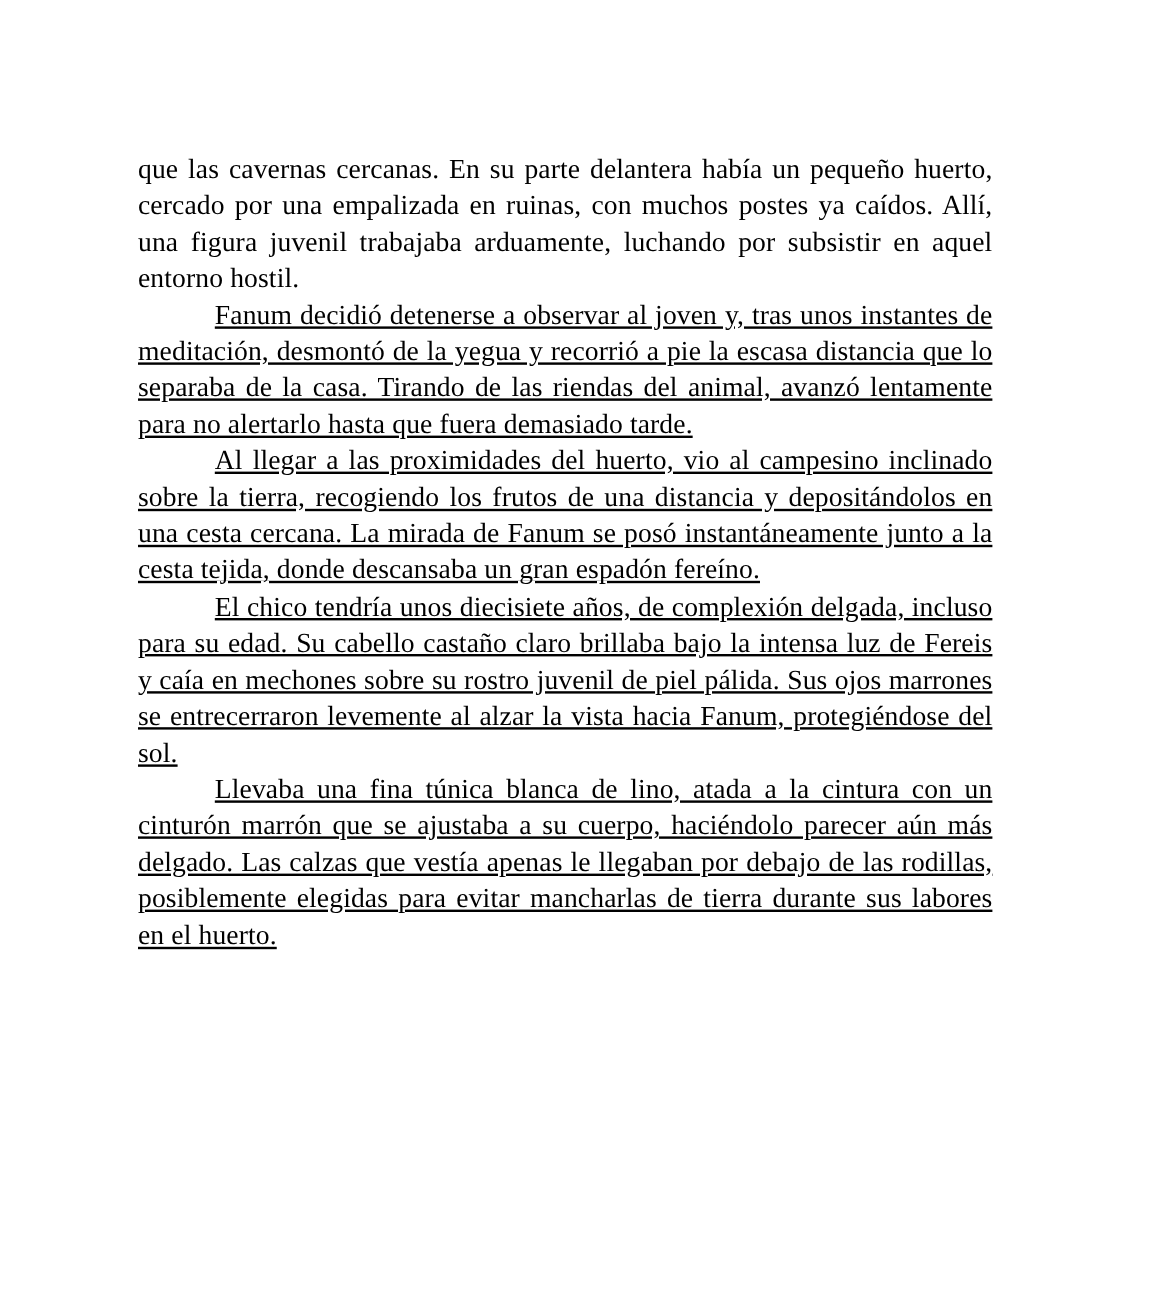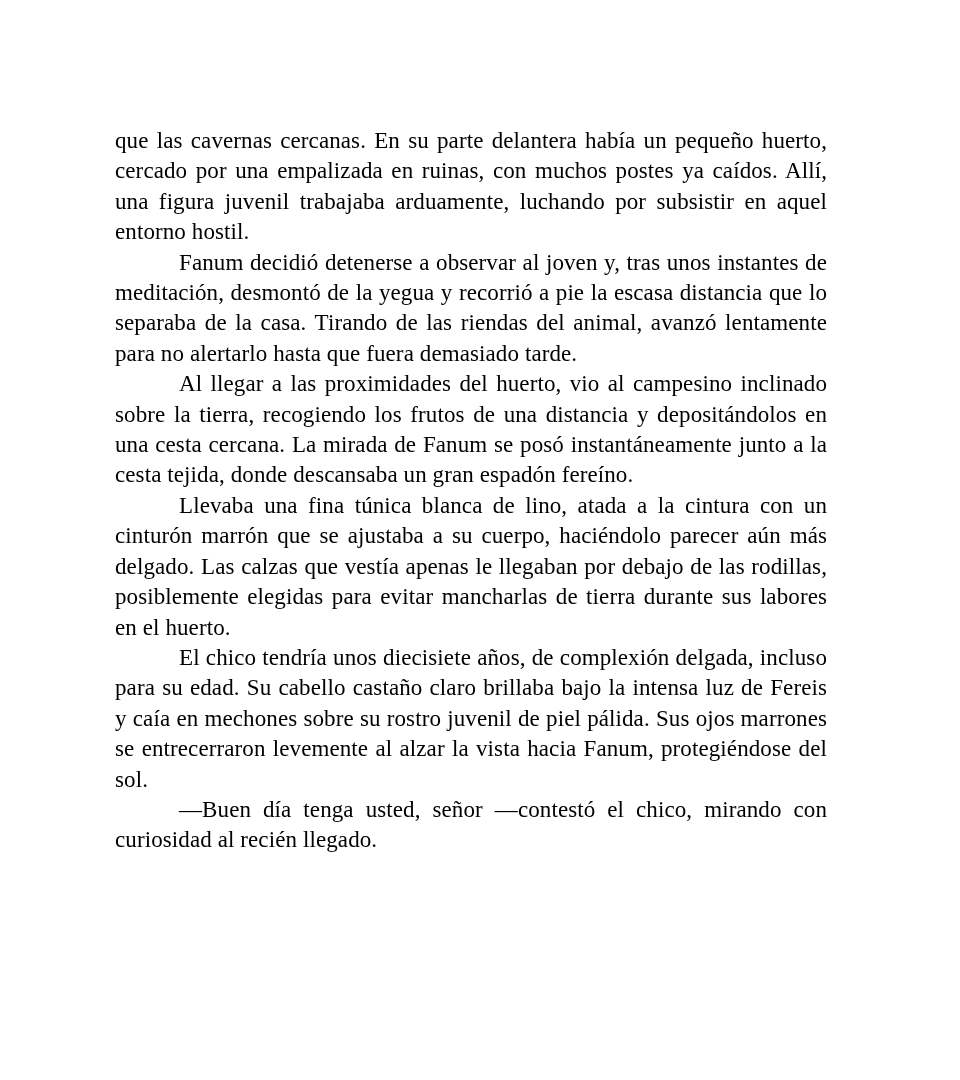--- a/index.html
+++ b/index.html
@@ -33,27 +33,27 @@
     text-align: justify;
     text-justify: inter-word;
     letter-spacing: 0.1px;
   }
   .text-block p {
     margin: 0;
     padding: 0;
   }
   .text-block p.indent {
     text-indent: 64px;
+    text-decoration: underline;
   }
 </style>
 </head>
 <body>
 
 <div class="page">
   <div class="text-block">
     <p>que las cavernas cercanas. En su parte delantera había un pequeño huerto, cercado por una empalizada en ruinas, con muchos postes ya caídos. Allí, una figura juvenil trabajaba arduamente, luchando por subsistir en aquel entorno hostil.</p>
     <p class="indent">Fanum decidió detenerse a observar al joven y, tras unos instantes de meditación, desmontó de la yegua y recorrió a pie la escasa distancia que lo separaba de la casa. Tirando de las riendas del animal, avanzó lentamente para no alertarlo hasta que fuera demasiado tarde.</p>
     <p class="indent">Al llegar a las proximidades del huerto, vio al campesino inclinado sobre la tierra, recogiendo los frutos de una distancia y depositándolos en una cesta cercana. La mirada de Fanum se posó instantáneamente junto a la cesta tejida, donde descansaba un gran espadón fereíno.</p>
+    <p class="indent">El chico tendría unos diecisiete años, de complexión delgada, incluso para su edad. Su cabello castaño claro brillaba bajo la intensa luz de Fereis y caía en mechones sobre su rostro juvenil de piel pálida. Sus ojos marrones se entrecerraron levemente al alzar la vista hacia Fanum, protegiéndose del sol.</p>
     <p class="indent">Llevaba una fina túnica blanca de lino, atada a la cintura con un cinturón marrón que se ajustaba a su cuerpo, haciéndolo parecer aún más delgado. Las calzas que vestía apenas le llegaban por debajo de las rodillas, posiblemente elegidas para evitar mancharlas de tierra durante sus labores en el huerto.</p>
-    <p class="indent">El chico tendría unos diecisiete años, de complexión delgada, incluso para su edad. Su cabello castaño claro brillaba bajo la intensa luz de Fereis y caía en mechones sobre su rostro juvenil de piel pálida. Sus ojos marrones se entrecerraron levemente al alzar la vista hacia Fanum, protegiéndose del sol.</p>
-    <p class="indent">—Buen día tenga usted, señor —contestó el chico, mirando con curiosidad al recién llegado.</p>
   </div>
 </div>
 
 </body></html>

